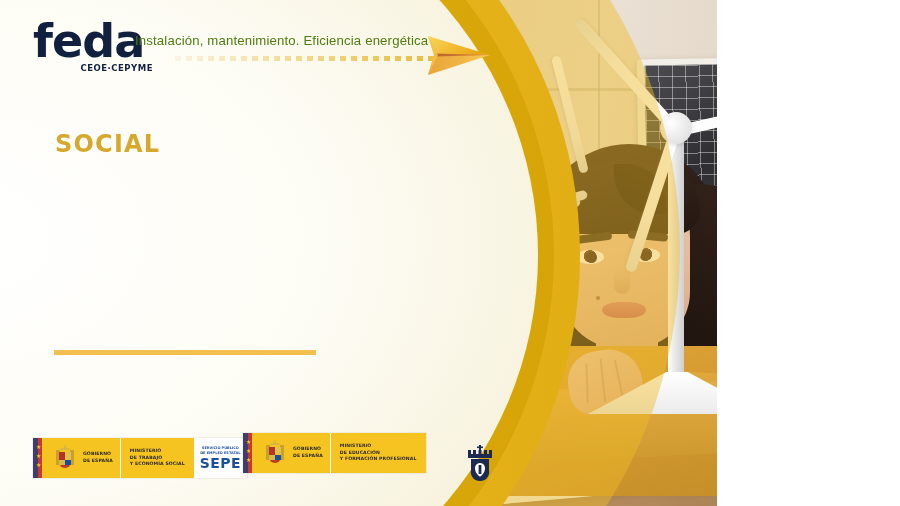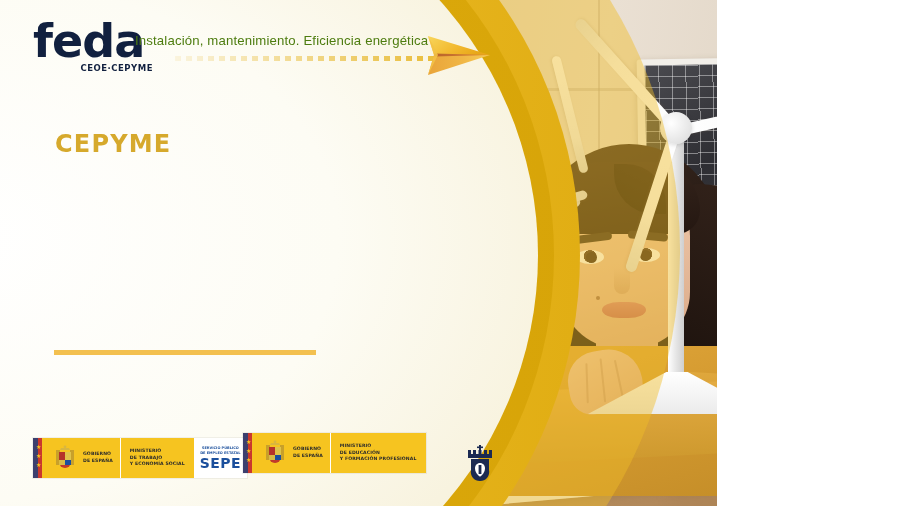--- a/index.html
+++ b/index.html
@@ -400,21 +400,21 @@
             <stop offset="100%" stop-color="#e08a38"></stop>
         </linearGradient>
       </defs>
       <polygon points="4,8 66,27 10,27" fill="url(#pgTop)"></polygon>
       <polygon points="4,47 66,27 10,27" fill="url(#pgBot)"></polygon>
       <polygon points="10,25.5 66,27 10,28.5" fill="url(#pgEdge)"></polygon>
       <polygon points="4,8 10,27 4,47 14,27" fill="#f3c246" opacity="0.9"></polygon>
     </svg>
   </div>
 
-  <div class="curso">CEPYME</div>
+  <div class="curso">SOCIAL</div>
   <div class="title-rule"></div>
 
   <div class="footer">
 
     <div class="gob-logo" style="left:33px; bottom:28px;">
       <div class="gob-flag">
         <div class="gob-stars">
           <div class="gob-star">★</div>
             <div class="gob-star">★</div>
             <div class="gob-star">★</div>

